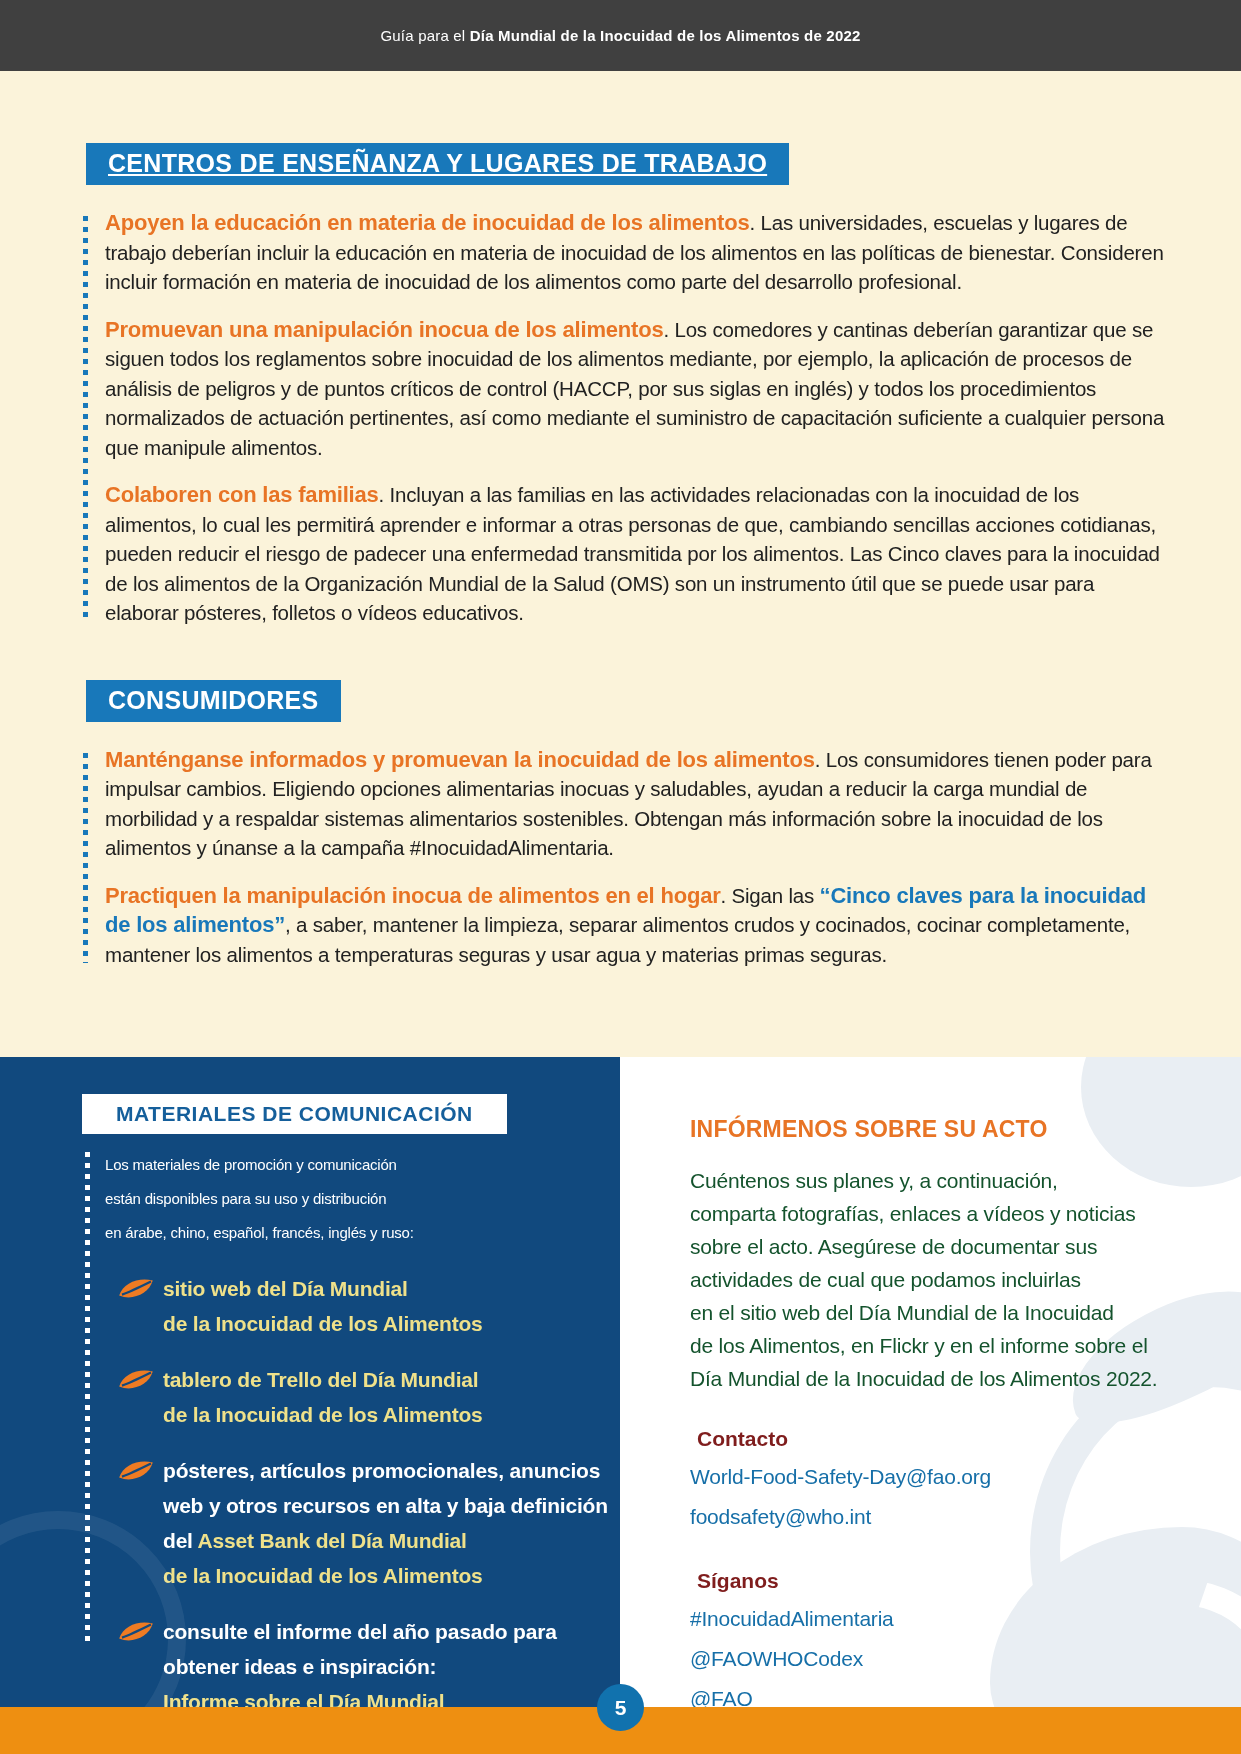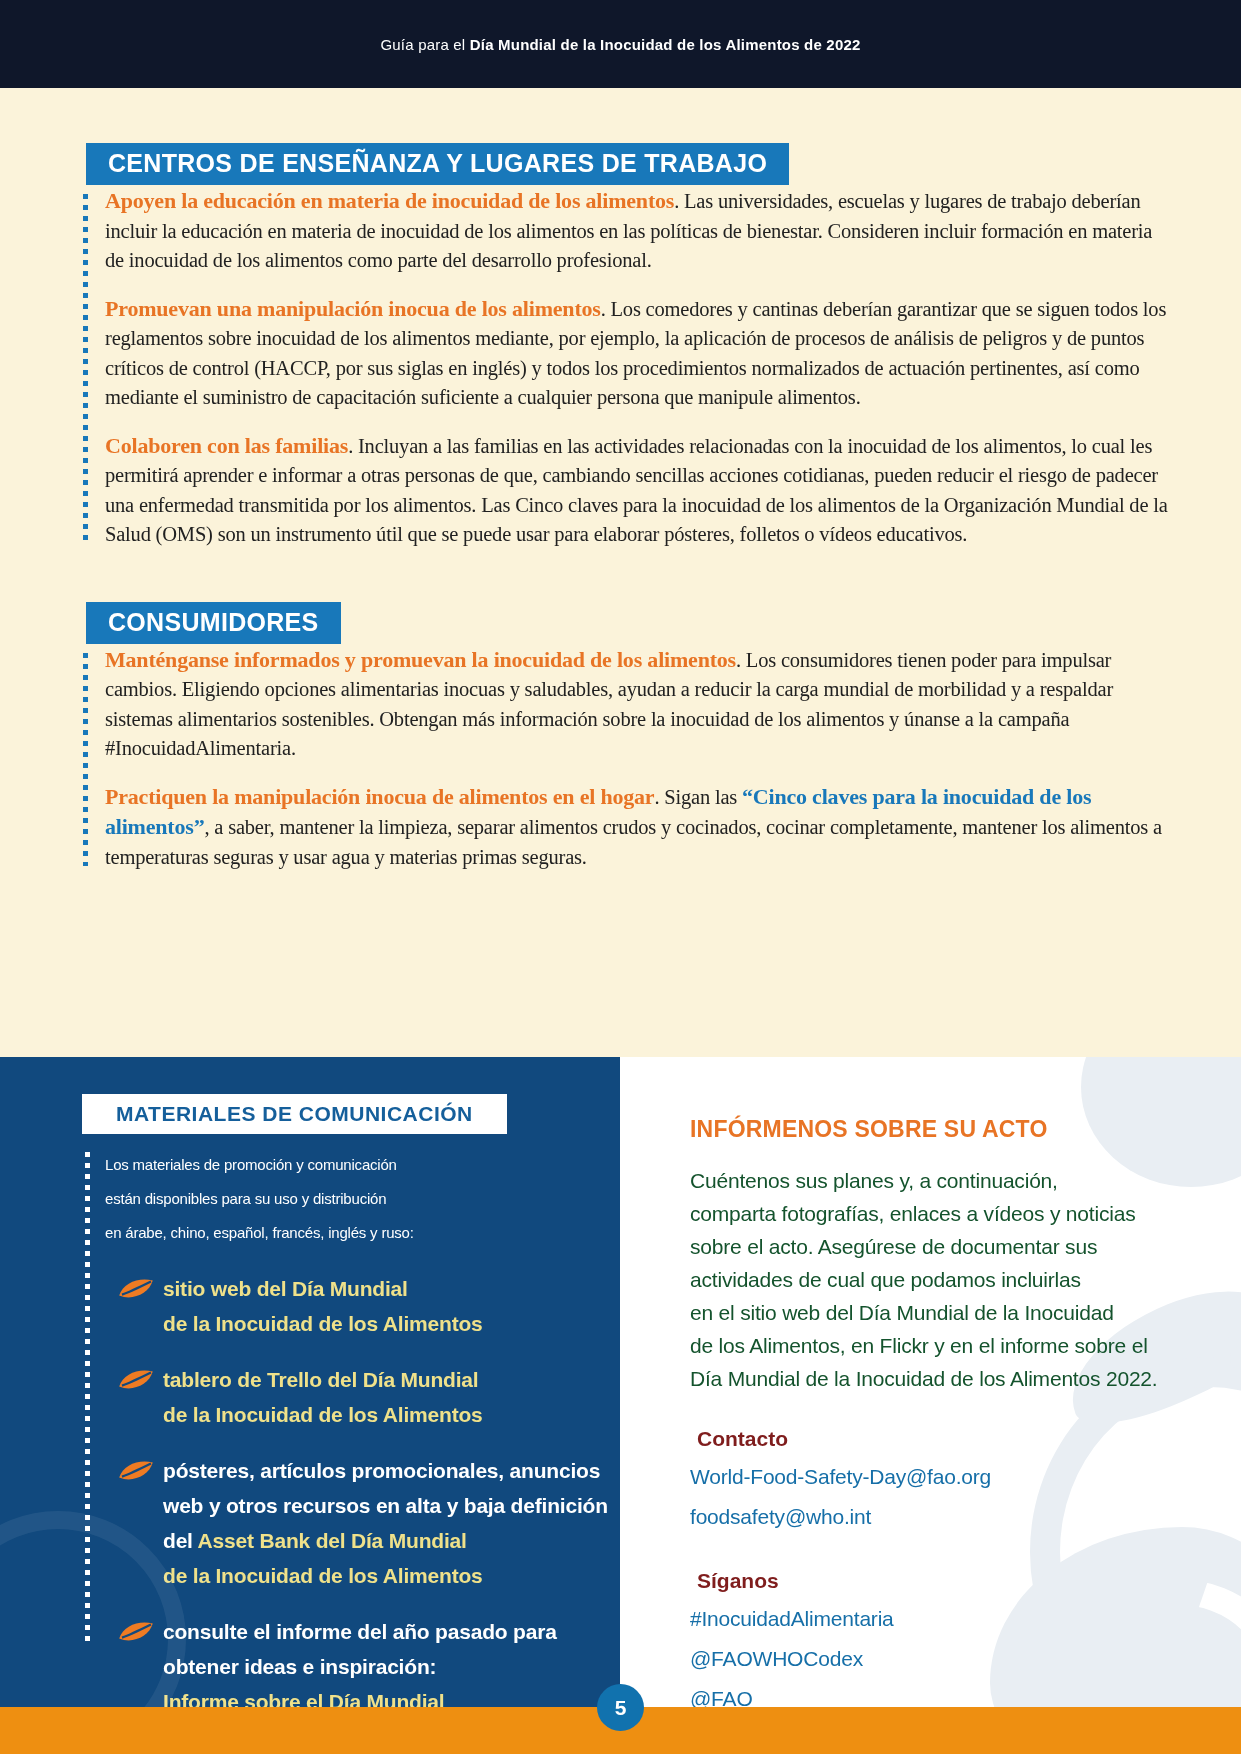--- a/index.html
+++ b/index.html
@@ -1,32 +1,32 @@
 <!DOCTYPE html>
 <html><head>
 <meta charset="utf-8">
 <style>
   html,body{margin:0;padding:0;}
   body{font-family:"Liberation Sans",sans-serif;}
   .page{position:relative;width:1241px;height:1754px;background:#fbf3da;overflow:hidden;}
 
   
-  .topbar{position:absolute;top:0;left:0;width:100%;height:88px;background:#0f172a;
+  .topbar{position:absolute;top:0;left:0;width:100%;height:71px;background:#404040;
           display:flex;align-items:center;justify-content:center;}
   .topbar .t{color:#ffffff;font-size:15px;letter-spacing:.2px;}
   .topbar .t b{font-weight:bold;}
 
   
   .main{position:absolute;top:71px;left:0;right:0;}
   .secbar{display:inline-block;margin-left:86px;background:#1878ba;color:#fff;
           font-weight:bold;font-size:25px;letter-spacing:.3px;padding:6px 22px 7px 22px;}
-  .sec1 .secbar{margin-top:72px;}
+  .sec1 .secbar{margin-top:72px;text-decoration:underline;}
   .sec2 .secbar{margin-top:52px;}
 
-  .tips{position:relative;margin:1px 70px 0 83px;padding-left:22px;font-family:Liberation Serif, serif;}
+  .tips{position:relative;margin:23px 70px 0 83px;padding-left:22px;}
   .tips .dotstrip{position:absolute;left:0;top:8px;bottom:6px;width:5px;
       background-image:repeating-linear-gradient(to bottom,#1878ba 0 5px,transparent 5px 11px);}
   .tips p{margin:0 0 18px 0;font-size:20.5px;line-height:29.5px;color:#212121;letter-spacing:-.2px;}
   .tips p:last-child{margin-bottom:0;}
   .lead{color:#e87425;font-weight:bold;font-size:22px;}
   .bluequote{color:#1878ba;font-weight:bold;font-size:22px;}
 
   
   .bottom{position:absolute;top:1057px;left:0;width:100%;height:650px;display:flex;}
   .panel-left{position:relative;width:620px;background:#11497e;overflow:hidden;}

